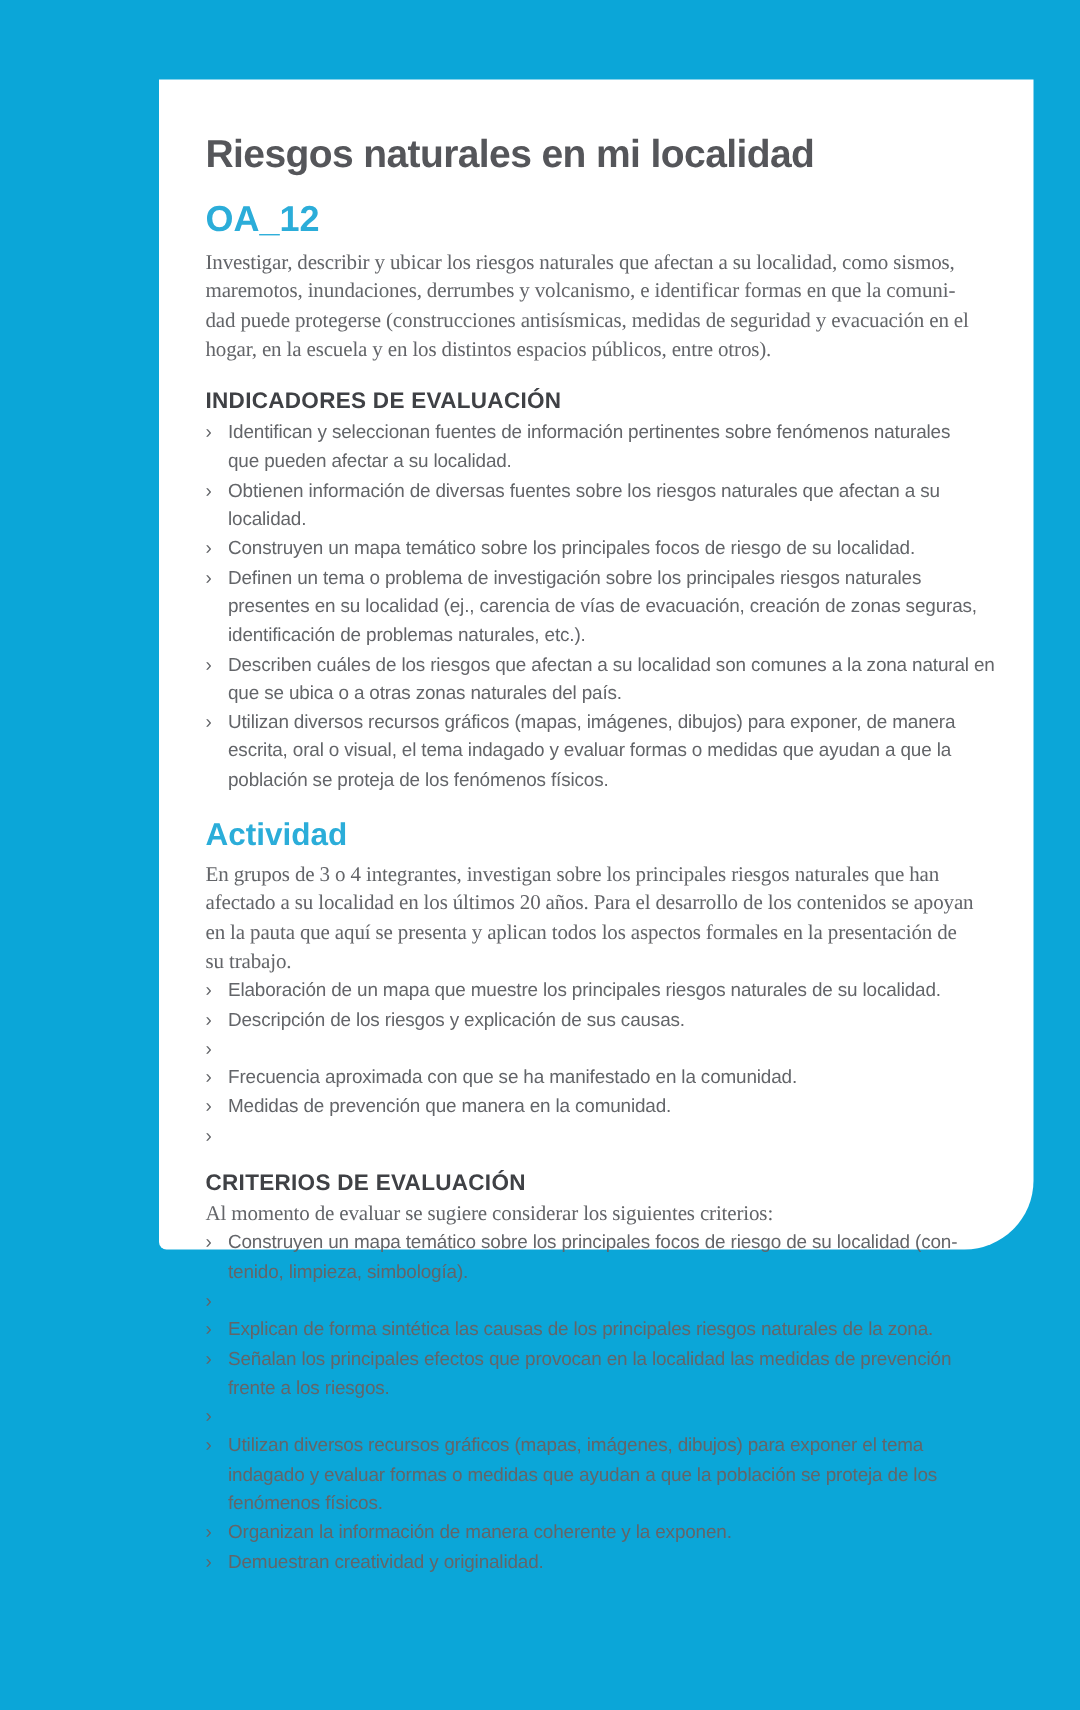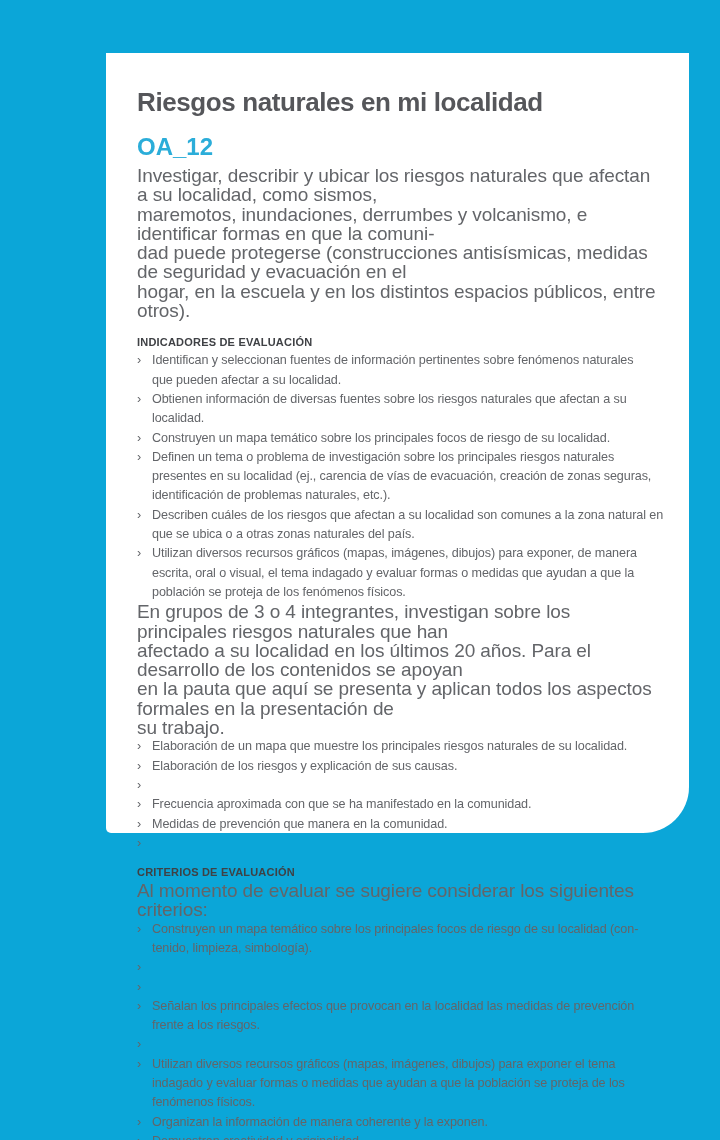--- a/index.html
+++ b/index.html
@@ -35,28 +35,29 @@
     margin:0 0 15px 0;
   }
   .accent-heading{
     color:var(--accent);
     font-weight:bold;
     margin:0 0 5px 0;
   }
   .oa-heading{ font-size:24px; }
   .activity-heading{ font-size:21px; margin-top:15px; }
   .body-text{
-    font-size:19px;
+    font-size:14px;
     line-height:19.3px;
     color:var(--body);
     white-space:pre-line;
     letter-spacing:-0.1px;
+    font-family:Liberation Serif, serif;
   }
   .section-heading{
-    font-size:11px;
+    font-size:15px;
     font-weight:bold;
     color:var(--heading);
     letter-spacing:0.2px;
     margin:16px 0 3px 0;
   }
   .criteria-gap{ margin-top:13px; }
   .list{ margin:0; }
   .li{
     display:flex;
     font-size:12.6px;
@@ -112,32 +113,33 @@
 que se ubica o a otras zonas naturales del país.</span>
       </div>
       <div class="li">
         <span class="bullet">›</span>
         <span class="li-text">Utilizan diversos recursos gráficos (mapas, imágenes, dibujos) para exponer, de manera
 escrita, oral o visual, el tema indagado y evaluar formas o medidas que ayudan a que la
 población se proteja de los fenómenos físicos.</span>
       </div>
     </div>
 
+  <h2 class="accent-heading activity-heading">Actividad</h2>
   <p class="body-text">En grupos de 3 o 4 integrantes, investigan sobre los principales riesgos naturales que han
 afectado a su localidad en los últimos 20 años. Para el desarrollo de los contenidos se apoyan
 en la pauta que aquí se presenta y aplican todos los aspectos formales en la presentación de
 su trabajo.</p>
   <div class="list">
       <div class="li">
         <span class="bullet">›</span>
         <span class="li-text">Elaboración de un mapa que muestre los principales riesgos naturales de su localidad.</span>
       </div>
       <div class="li">
         <span class="bullet">›</span>
-        <span class="li-text">Elaboración de los riesgos y explicación de sus causas.</span>
+        <span class="li-text">Descripción de los riesgos y explicación de sus causas.</span>
       </div>
       <div class="li">
         <span class="bullet">›</span>
       </div>
       <div class="li">
         <span class="bullet">›</span>
         <span class="li-text">Frecuencia aproximada con que se ha manifestado en la comunidad.</span>
       </div>
       <div class="li">
         <span class="bullet">›</span>
@@ -154,20 +156,21 @@
       <div class="li">
         <span class="bullet">›</span>
         <span class="li-text">Construyen un mapa temático sobre los principales focos de riesgo de su localidad (con-
 tenido, limpieza, simbología).</span>
       </div>
       <div class="li">
         <span class="bullet">›</span>
       </div>
       <div class="li">
         <span class="bullet">›</span>
+        <span class="li-text">Explican de forma sintética las causas de los principales riesgos naturales de la zona.</span>
       </div>
       <div class="li">
         <span class="bullet">›</span>
         <span class="li-text">Señalan los principales efectos que provocan en la localidad las medidas de prevención
 frente a los riesgos.</span>
       </div>
       <div class="li">
         <span class="bullet">›</span>
       </div>
       <div class="li">

